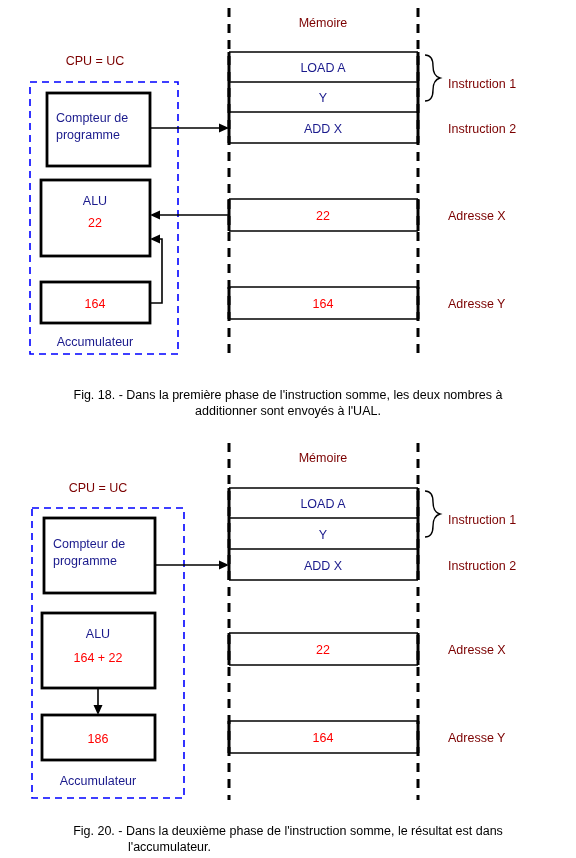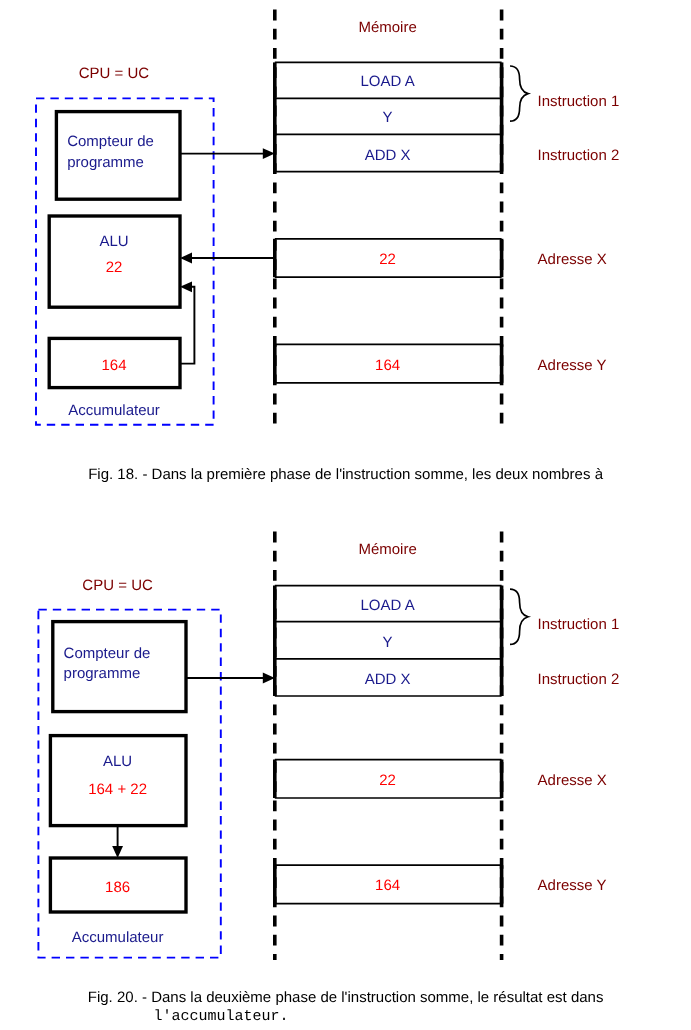--- a/index.html
+++ b/index.html
@@ -105,20 +105,21 @@
 
     <line x1="229" y1="215" x2="159" y2="215" stroke="#000000" stroke-width="1.6"></line>
     <polygon points="150,215 160,210.5 160,219.5" fill="#000000"></polygon>
 
     <path d="M 150 303 L 162 303 L 162 239 L 159 239" fill="none" stroke="#000000" stroke-width="1.6"></path>
     <polygon points="150,239 160,234.5 160,243.5" fill="#000000"></polygon>
   </svg>
 
   <div class="caption" style="top:387px;">
     <span class="cap-indent">Fig. 18. - Dans la première phase de l'instruction somme, les deux nombres à</span>
+    <span class="cap-indent">additionner sont envoyés à l'UAL.</span>
   </div>
 </div>
 
 <div class="fig" style="top:440px; height:380px;">
   <svg class="svg-layer" width="576" height="380" viewBox="0 0 576 380">
 
     <rect x="32" y="68" width="152" height="290" fill="none" stroke="#0000FF" stroke-width="1.6" stroke-dasharray="7,5"></rect>
 
     <rect x="44" y="78" width="111" height="75" fill="#ffffff" stroke="#000000" stroke-width="2.8"></rect>
     <text class="t-navy" x="53" y="108" font-size="12.5">Compteur de</text>
@@ -170,15 +171,15 @@
     <text class="t-maroon" x="448" y="130" font-size="12.5">Instruction  2</text>
     <text class="t-maroon" x="448" y="214" font-size="12.5">Adresse  X</text>
     <text class="t-maroon" x="448" y="302" font-size="12.5">Adresse  Y</text>
 
     <line x1="155" y1="125" x2="222" y2="125" stroke="#000000" stroke-width="1.6"></line>
     <polygon points="229,125 219,120.5 219,129.5" fill="#000000"></polygon>
   </svg>
 
   <div class="caption" style="top:383px;">
     <span class="cap-indent">Fig. 20. - Dans la deuxième phase de l'instruction somme, le résultat est dans</span>
-    <span class="cap-indent" style="display:block; text-align:left; padding-left:128px;font-family:Liberation Mono, monospace;">l'accumulateur.</span>
+    <span class="cap-indent" style="display:block; text-align:left; padding-left:128px;">l'accumulateur.</span>
   </div>
 </div>
 
 </body></html>

